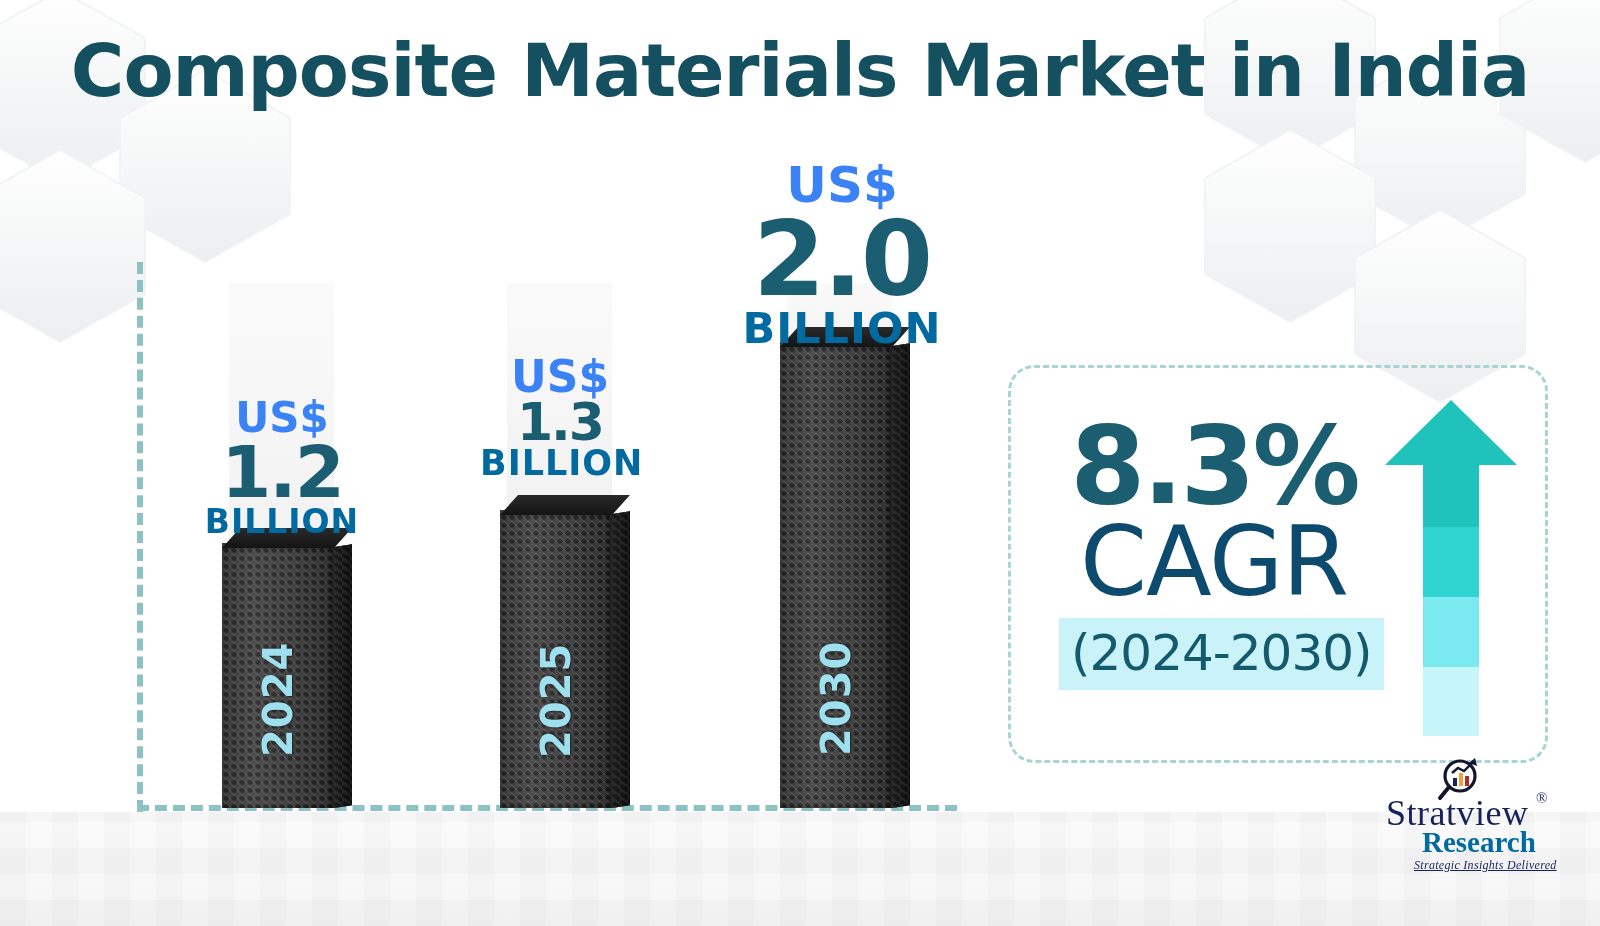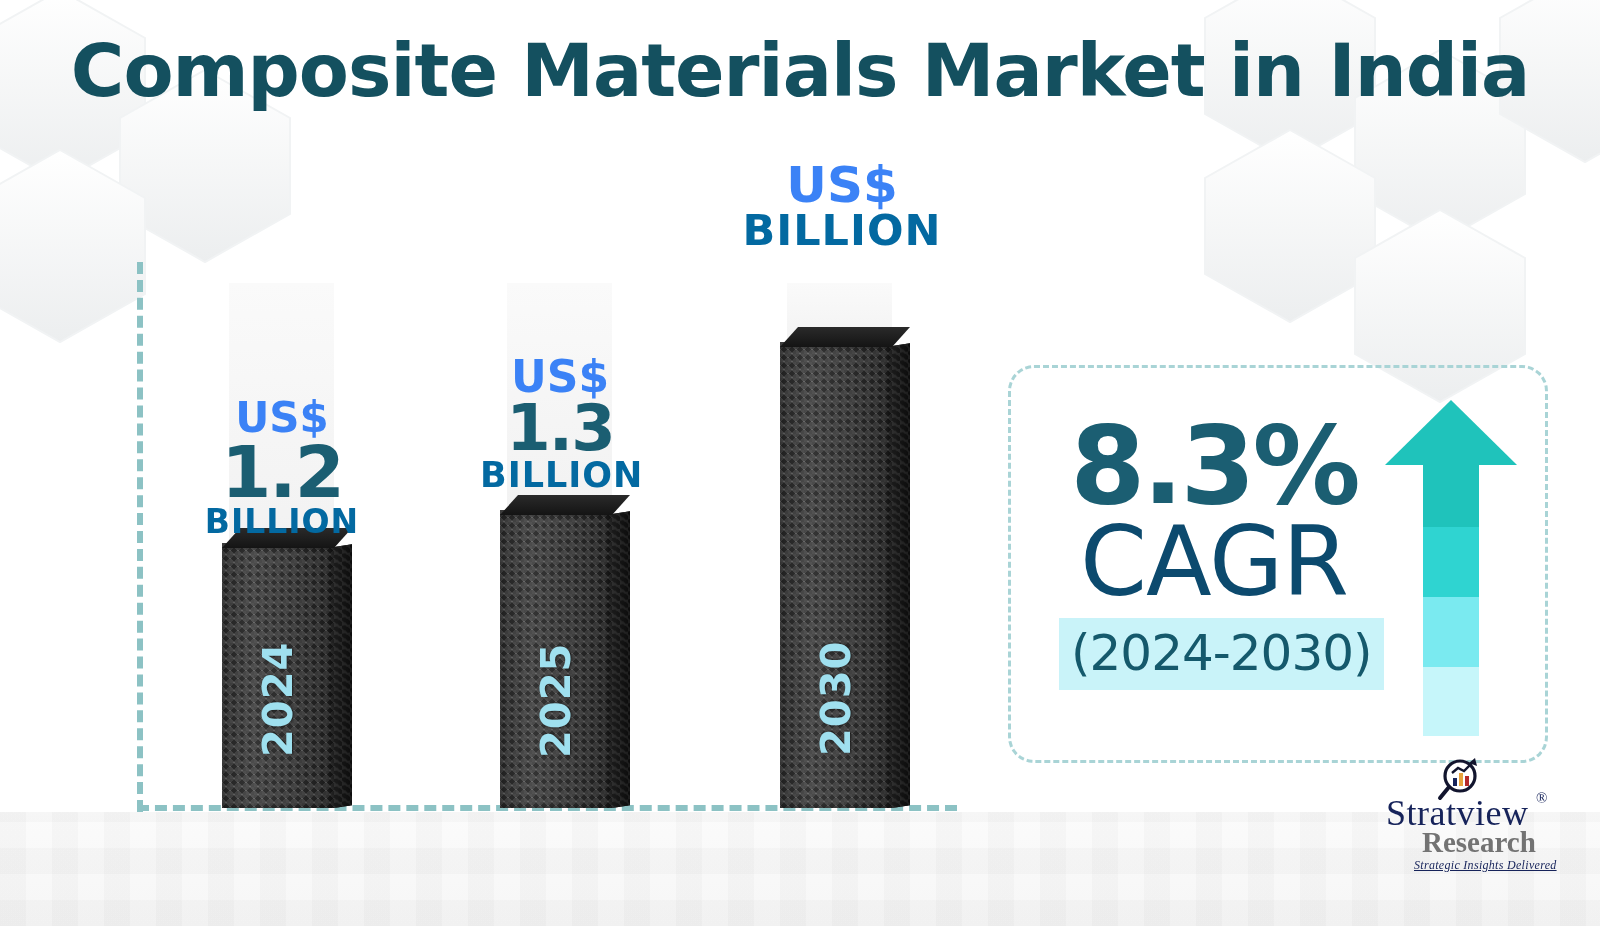--- a/index.html
+++ b/index.html
@@ -113,21 +113,21 @@
 
   
   #logo{ position:absolute; left:1378px; top:760px; width:200px; height:112px; z-index:6; }
   #logo-word{
     position:absolute; left:8px; top:32px; font-size:36px; color:#16235a;
     font-family:"Liberation Serif","DejaVu Serif",serif; letter-spacing:.5px;
   }
   #logo-reg{ position:absolute; left:158px; top:30px; font-size:15px; color:#16235a;
     font-family:"Liberation Serif",serif; }
   #logo-research{
-    position:absolute; left:44px; top:66px; font-size:29px; font-weight:bold; color:#737373;
+    position:absolute; left:44px; top:66px; font-size:29px; font-weight:bold; color:#0369a1;
     font-family:"Liberation Serif","DejaVu Serif",serif;
   }
   #logo-tagline{
     position:absolute; left:36px; top:98px; font-size:12px; font-style:italic; color:#16235a;
     font-family:"Liberation Serif","DejaVu Serif",serif; letter-spacing:.3px;text-decoration:underline;
   }
   #logo-mark{ position:absolute; left:56px; top:-4px; width:58px; height:46px; }
 </style>
 </head>
 <body>
@@ -168,35 +168,36 @@
     <div class="bar-top2"></div>
     <div class="year-label" style="top:62px; height:180px;">2024</div>
   </div>
   <div class="bar-top" style="top:-19px;"></div>
   <div class="bar-side" style="height:261px;"></div>
 </div>
 
 <div class="ghost-col" style="left:507px; top:283px; width:105px; height:238px;"></div>
 <div class="value-label" style="left:480px; top:356px; width:160px;">
   <span class="v-cur" style="font-size:44px;">US$</span>
-  <span class="v-num" style="font-size:64px;">1.3</span>
+  <span class="v-num" style="font-size:52px;">1.3</span>
   <span class="v-unit" style="font-size:35px;">BILLION</span>
 </div>
 <div class="bar3d" style="left:500px; top:514px; width:112px; height:294px;">
   <div class="bar-front" style="height:294px;">
     <div class="bar-top2"></div>
     <div class="year-label" style="top:96px; height:180px;">2025</div>
   </div>
   <div class="bar-top" style="top:-19px;"></div>
   <div class="bar-side" style="height:294px;"></div>
 </div>
 
 <div class="ghost-col" style="left:787px; top:283px; width:105px; height:72px;"></div>
 <div class="value-label" style="left:742px; top:162px; width:200px;">
   <span class="v-cur" style="font-size:50px;">US$</span>
+  <span class="v-num" style="font-size:104px;">2.0</span>
   <span class="v-unit" style="font-size:43px;">BILLION</span>
 </div>
 <div class="bar3d" style="left:780px; top:346px; width:112px; height:462px;">
   <div class="bar-front" style="height:462px;">
     <div class="bar-top2"></div>
     <div class="year-label" style="top:262px; height:180px;">2030</div>
   </div>
   <div class="bar-top" style="top:-19px;"></div>
   <div class="bar-side" style="height:462px;"></div>
 </div>

